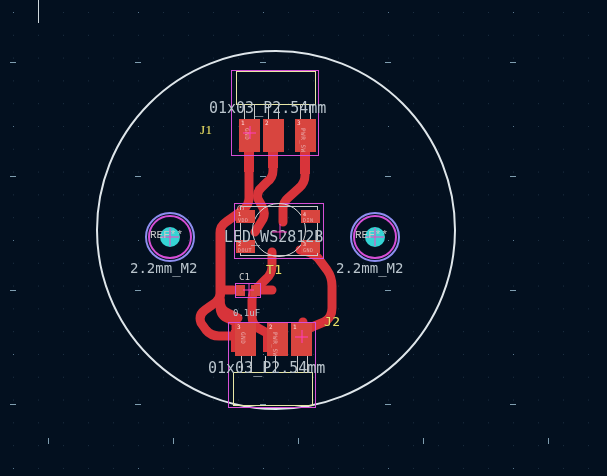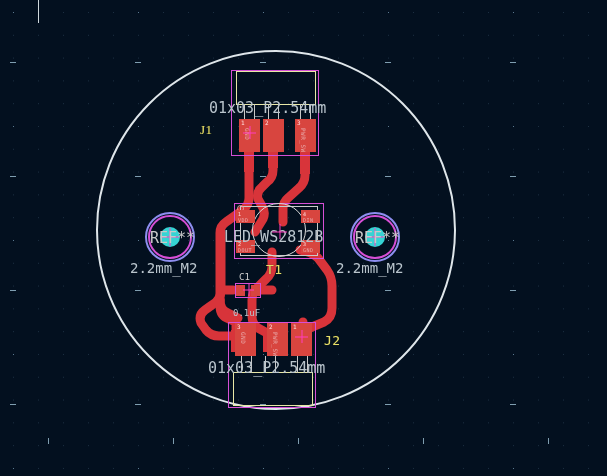--- a/index.html
+++ b/index.html
@@ -41,21 +41,21 @@
            text-shadow:0 0 1px #3a3a14;white-space:nowrap;}
   .valtext{position:absolute;color:#b9c4cc;font-size:15px;letter-spacing:0px;white-space:nowrap;}
   .valtext-sm{position:absolute;color:#b9c4cc;font-size:9px;white-space:nowrap;}
   .reftext-sm{position:absolute;color:#e8e06a;font-size:9px;white-space:nowrap;}
 
   
   .mhole{position:absolute;border-radius:50%;}
   .mhole .ring-out{position:absolute;inset:0;border-radius:50%;border:2px solid #8e8ef0;box-sizing:border-box;}
   .mhole .ring-mid{position:absolute;inset:3px;border-radius:50%;border:2px solid #d64fd6;box-sizing:border-box;}
   .mhole .drill{position:absolute;border-radius:50%;background:#35d4d4;}
-  .mhole .reflbl{position:absolute;color:#c9c9c9;font-size:15px;white-space:nowrap;letter-spacing:0;}
+  .mhole .reflbl{position:absolute;color:#c9c9c9;font-size:11px;white-space:nowrap;letter-spacing:0;font-family:Liberation Mono, monospace;}
 
   .cross{position:absolute;}
   .cross:before,.cross:after{content:"";position:absolute;background:#ff3fbf;}
   .cross:before{left:50%;top:0;width:1px;height:100%;transform:translateX(-50%);}
   .cross:after{top:50%;left:0;height:1px;width:100%;transform:translateY(-50%);}
 
   .origin-circle{position:absolute;border:1px solid #e8e06a;border-radius:50%;box-sizing:border-box;}
   .led-circle{position:absolute;border:1px solid #d8d8d8;border-radius:50%;box-sizing:border-box;}
 </style>
 </head>
@@ -205,21 +205,21 @@
   <div class="pad" style="left:267px;top:323px;width:21px;height:33px;">
     <span class="pnum">2</span>
     <span class="pnet">PWR_SW</span>
   </div>
   <div class="pad" style="left:291px;top:323px;width:21px;height:33px;">
     <span class="pnum">1</span>
     <span class="pnet"></span>
   </div>
   <div class="cross" style="left:295px;top:330px;width:13px;height:13px;"></div>
 
-  <div class="reftext" style="left:324px;top:333px;">J2</div>
+  <div class="reftext" style="left:324px;top:314px;">J2</div>
   <div class="valtext" style="left:208px;top:359px;">01x03_P2.54mm</div>
 
   <div class="mhole" style="left:145px;top:212px;width:50px;height:50px;">
     <div class="ring-out"></div>
     <div class="ring-mid"></div>
     <div class="drill" style="left:15px;top:15px;width:20px;height:20px;"></div>
     <div class="cross" style="left:16px;top:16px;width:18px;height:18px;"></div>
     <div class="reflbl" style="left:5px;top:17px;">REF**</div>
   </div>
   <div class="valtext" style="left:130px;top:260px;font-size:14px;">2.2mm_M2</div>

